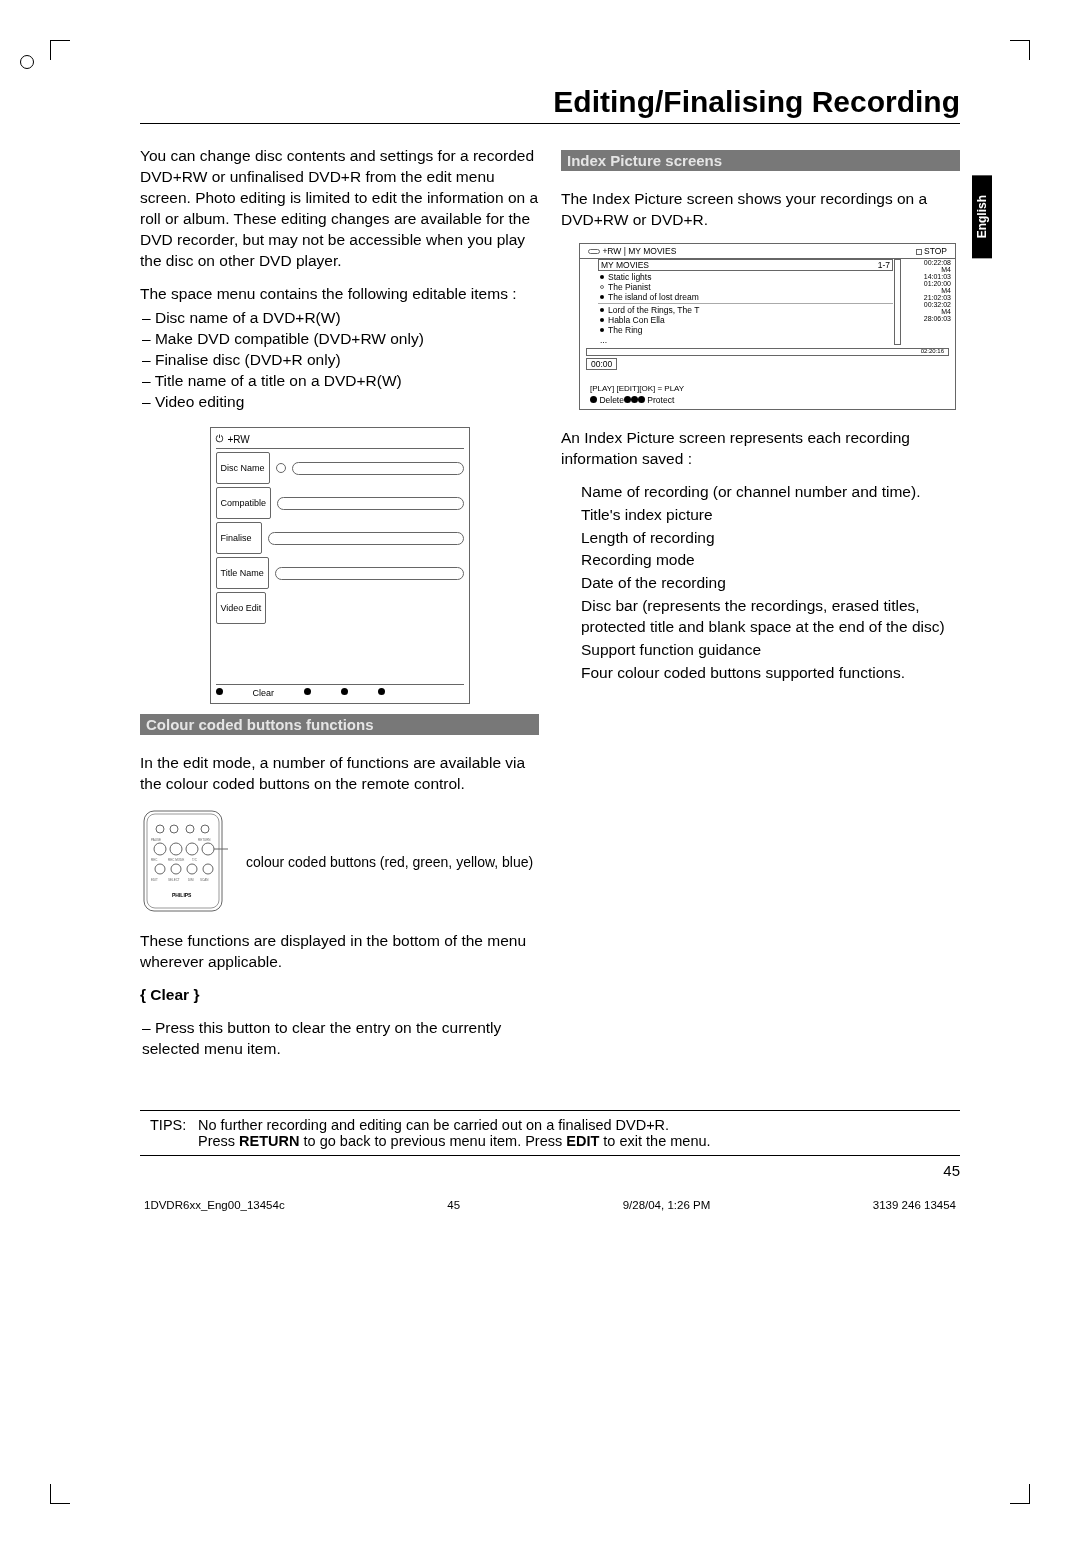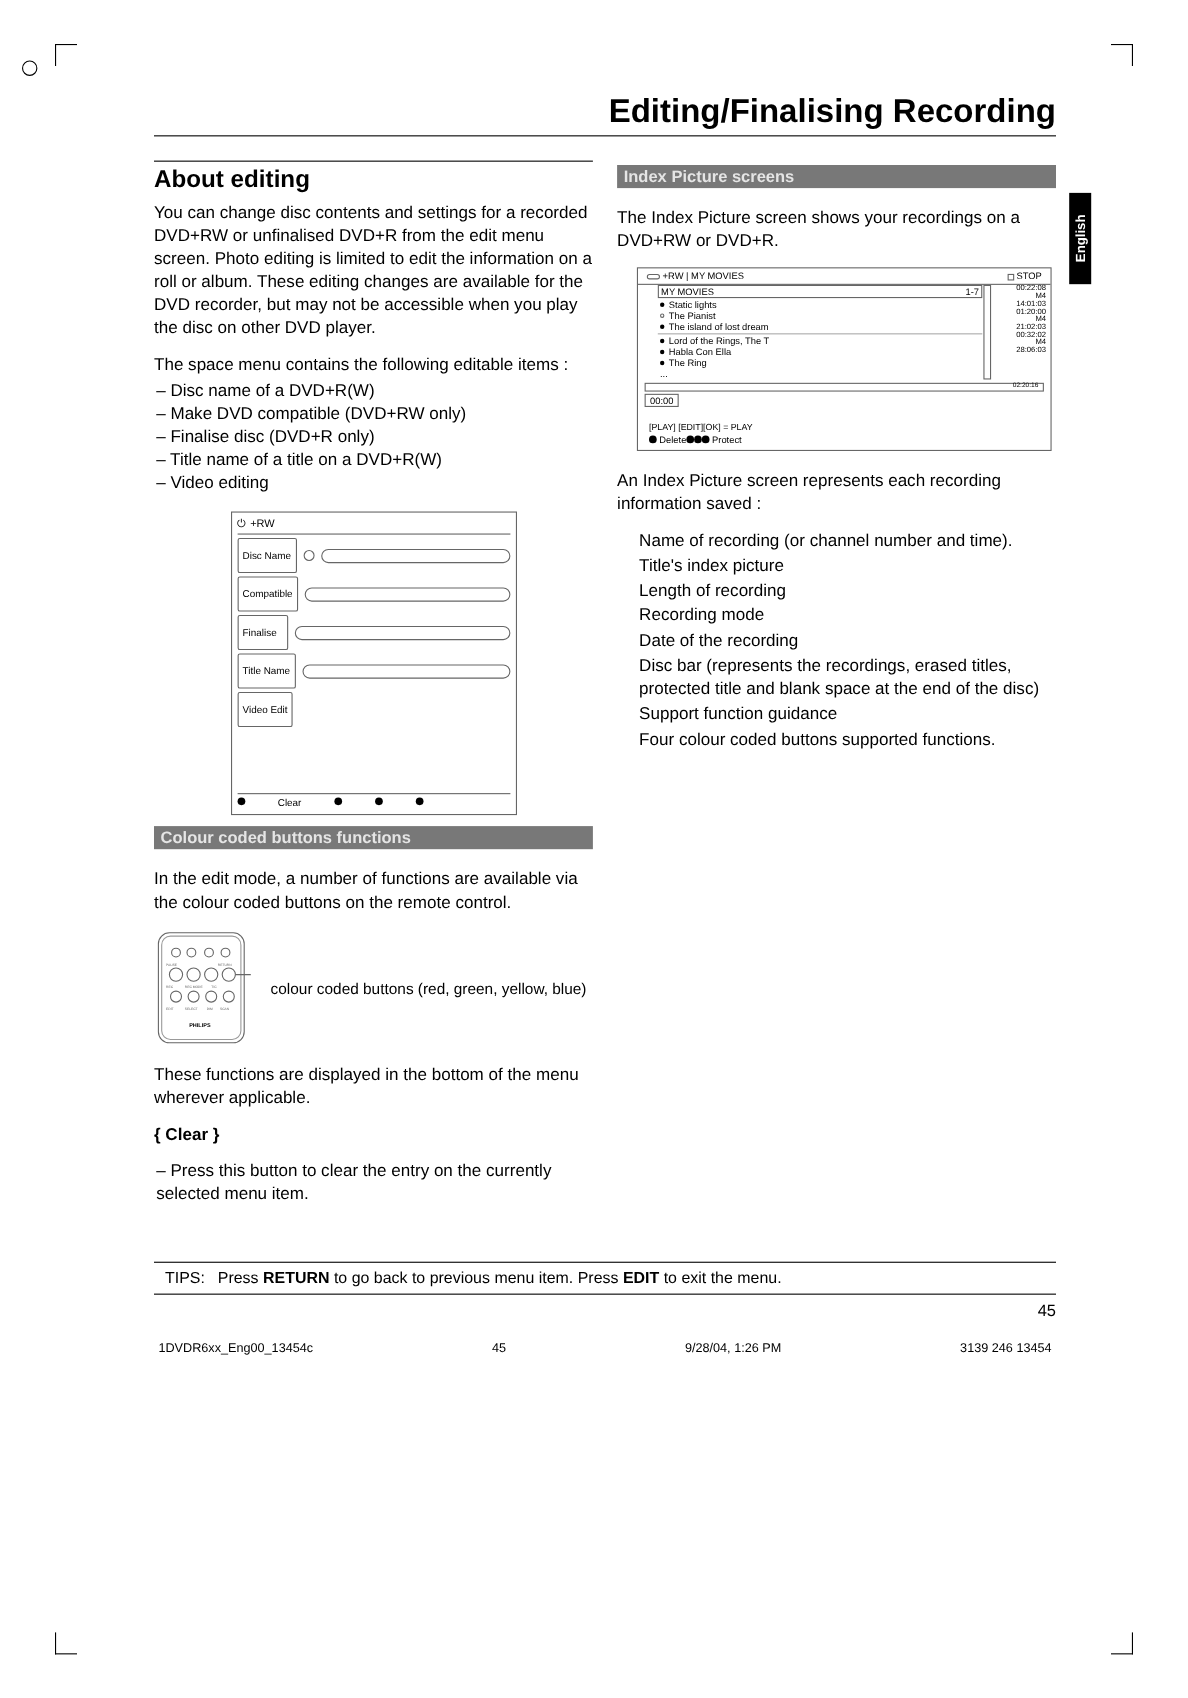--- a/index.html
+++ b/index.html
@@ -66,21 +66,20 @@
   <div class="reg-mark"></div>
 
   <div class="lang-tab">English</div>
 
   <div class="content">
     <div class="title">Editing/Finalising Recording</div>
 
     <div class="cols">
 
       <div class="col">
-        <h2>About editing</h2>
         <p>You can change disc contents and settings for a recorded DVD+RW or unfinalised DVD+R from the edit menu screen. Photo editing is limited to edit the information on a roll or album.  These editing changes are available for the DVD recorder, but may not be accessible when you play the disc on other DVD player.</p>
         <p style="margin-bottom:4px;">The space menu contains the following editable items :</p>
         <ul class="dashes">
           <li>Disc name of a DVD+R(W)</li>
           <li>Make DVD compatible (DVD+RW only)</li>
           <li>Finalise disc (DVD+R only)</li>
           <li>Title name of a title on a DVD+R(W)</li>
           <li>Video editing</li>
         </ul>
 
@@ -259,20 +258,21 @@
           <li>Disc bar (represents the recordings, erased titles, protected title and blank space at the end of the disc)</li>
           <li>Support function guidance</li>
           <li>Four colour coded buttons supported functions.</li>
         </ul>
       </div>
     </div>
 
     <div class="tips-box">
       <div class="label">TIPS:</div>
       <div>
+        <div>No further recording and editing can be carried out on a finalised DVD+R.</div>
         <div>
           <span>Press </span><b>RETURN</b><span> to go back to previous menu item.  Press </span><b>EDIT</b><span> to exit the menu.</span>
         </div>
       </div>
     </div>
 
     <div class="pg-num">45</div>
 
     <div class="ftr-row">
       <span>1DVDR6xx_Eng00_13454c</span>

